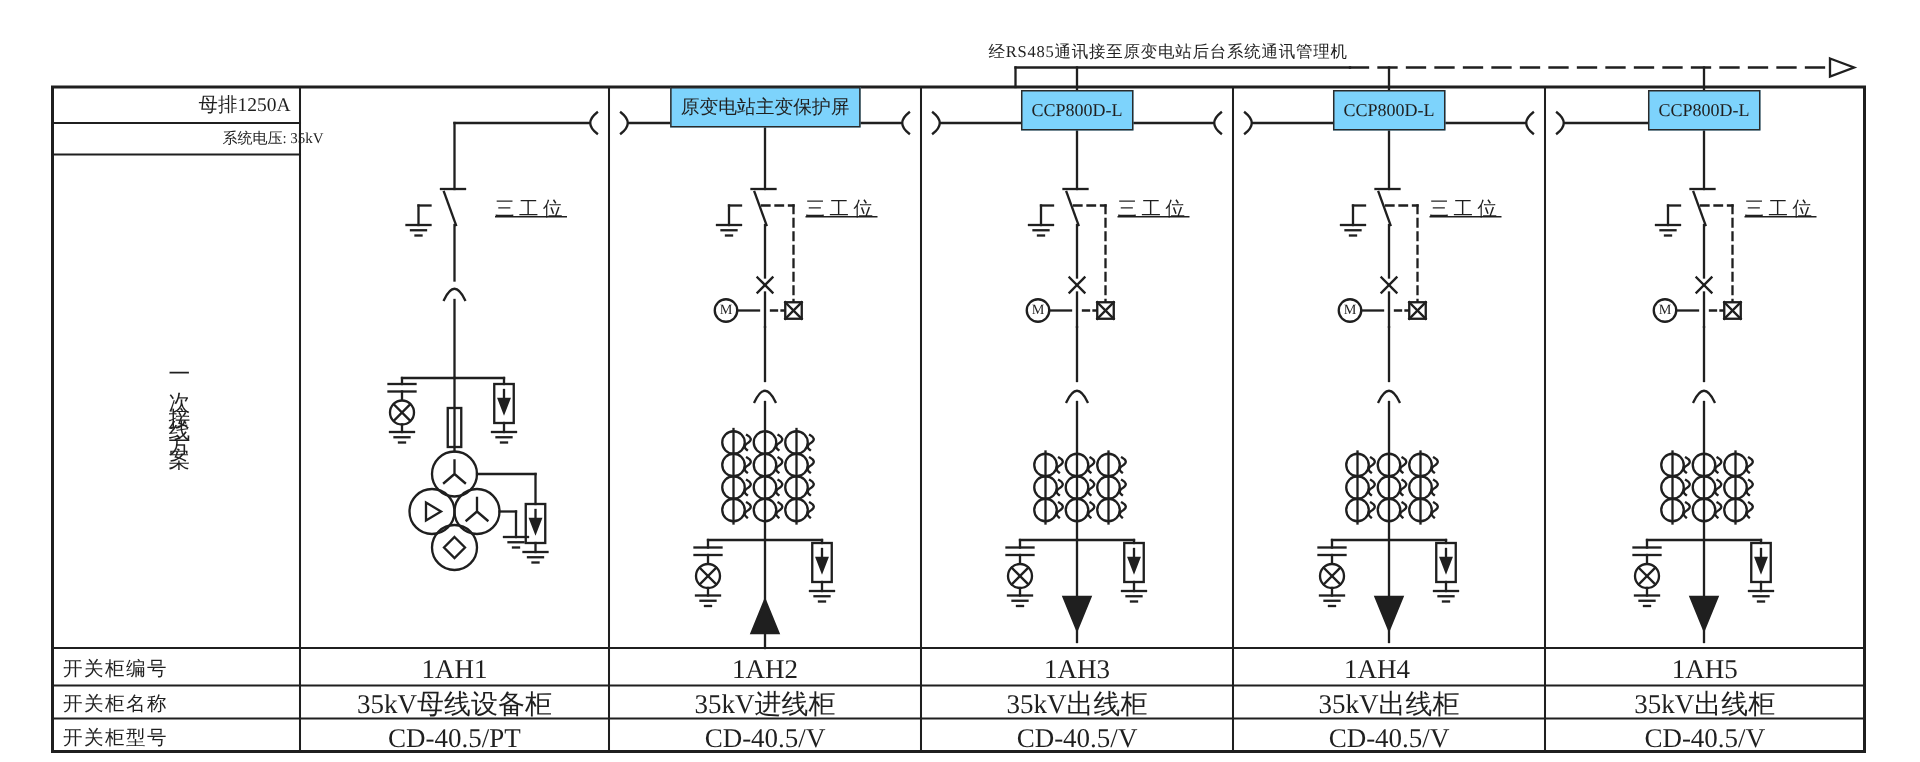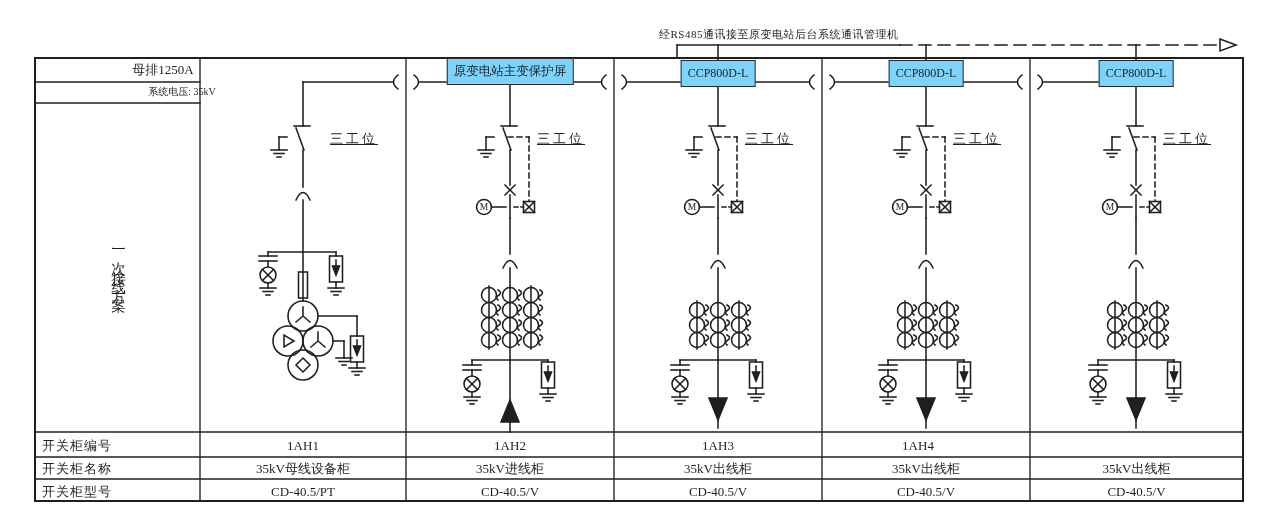--- a/index.html
+++ b/index.html
@@ -11,21 +11,21 @@
   .comm{left:659px;top:27px;font-size:11px;letter-spacing:0.5px;}
   .cell{display:flex;align-items:center;justify-content:center;padding-left:45px;}
   .busbar-cell{left:36px;top:59px;width:164px;height:22px;font-size:13px;}
   .voltage-cell{left:36px;top:81px;width:130px;height:21px;font-size:10px;margin-left:36px;}
   .scheme{left:36px;top:108px;width:164px;height:320px;display:flex;align-items:center;justify-content:center;}
   .scheme span{writing-mode:vertical-rl;text-orientation:upright;font-size:14.5px;letter-spacing:9px;}
   .tbox{transform:translateX(-50%);border:1.5px solid #2a2a2a;background:#7dd3fc;
         font-size:12px;line-height:17px;padding:4px 6px;}
   .swl{font-size:13px;letter-spacing:3px;text-decoration:underline;}
   .rowlbl{left:42px;height:20px;line-height:20px;font-size:13px;letter-spacing:1px;}
-  .val{height:20px;line-height:20px;font-size:13px;text-align:center;}
+  .val{height:20px;line-height:20px;font-size:18px;text-align:center;}
 </style>
 </head>
 <body>
 
 <div class="stage">
 
   <svg id="circuit" width="1280" height="508" viewBox="0 0 1280 508">
     <defs>
       <g id="gnd">
           <line x1="-8" y1="0" x2="8" y2="0"></line>
@@ -338,20 +338,21 @@
   <div class="ov swl" style="left:1163px;top:130px">三工位</div>
 
   <div class="ov rowlbl" style="top:436px">开关柜编号</div>
   <div class="ov rowlbl" style="top:459px">开关柜名称</div>
   <div class="ov rowlbl" style="top:482px">开关柜型号</div>
 
   <div class="ov val" style="left:200px;top:436px;width:206px">1AH1</div>
   <div class="ov val" style="left:406px;top:436px;width:208px">1AH2</div>
   <div class="ov val" style="left:614px;top:436px;width:208px">1AH3</div>
   <div class="ov val" style="left:822px;top:436px;width:192px">1AH4</div>
+  <div class="ov val" style="left:1030px;top:436px;width:213px">1AH5</div>
 
   <div class="ov val" style="left:200px;top:459px;width:206px">35kV母线设备柜</div>
   <div class="ov val" style="left:406px;top:459px;width:208px">35kV进线柜</div>
   <div class="ov val" style="left:614px;top:459px;width:208px">35kV出线柜</div>
   <div class="ov val" style="left:822px;top:459px;width:208px">35kV出线柜</div>
   <div class="ov val" style="left:1030px;top:459px;width:213px">35kV出线柜</div>
 
   <div class="ov val" style="left:200px;top:482px;width:206px">CD-40.5/PT</div>
   <div class="ov val" style="left:406px;top:482px;width:208px">CD-40.5/V</div>
   <div class="ov val" style="left:614px;top:482px;width:208px">CD-40.5/V</div>

